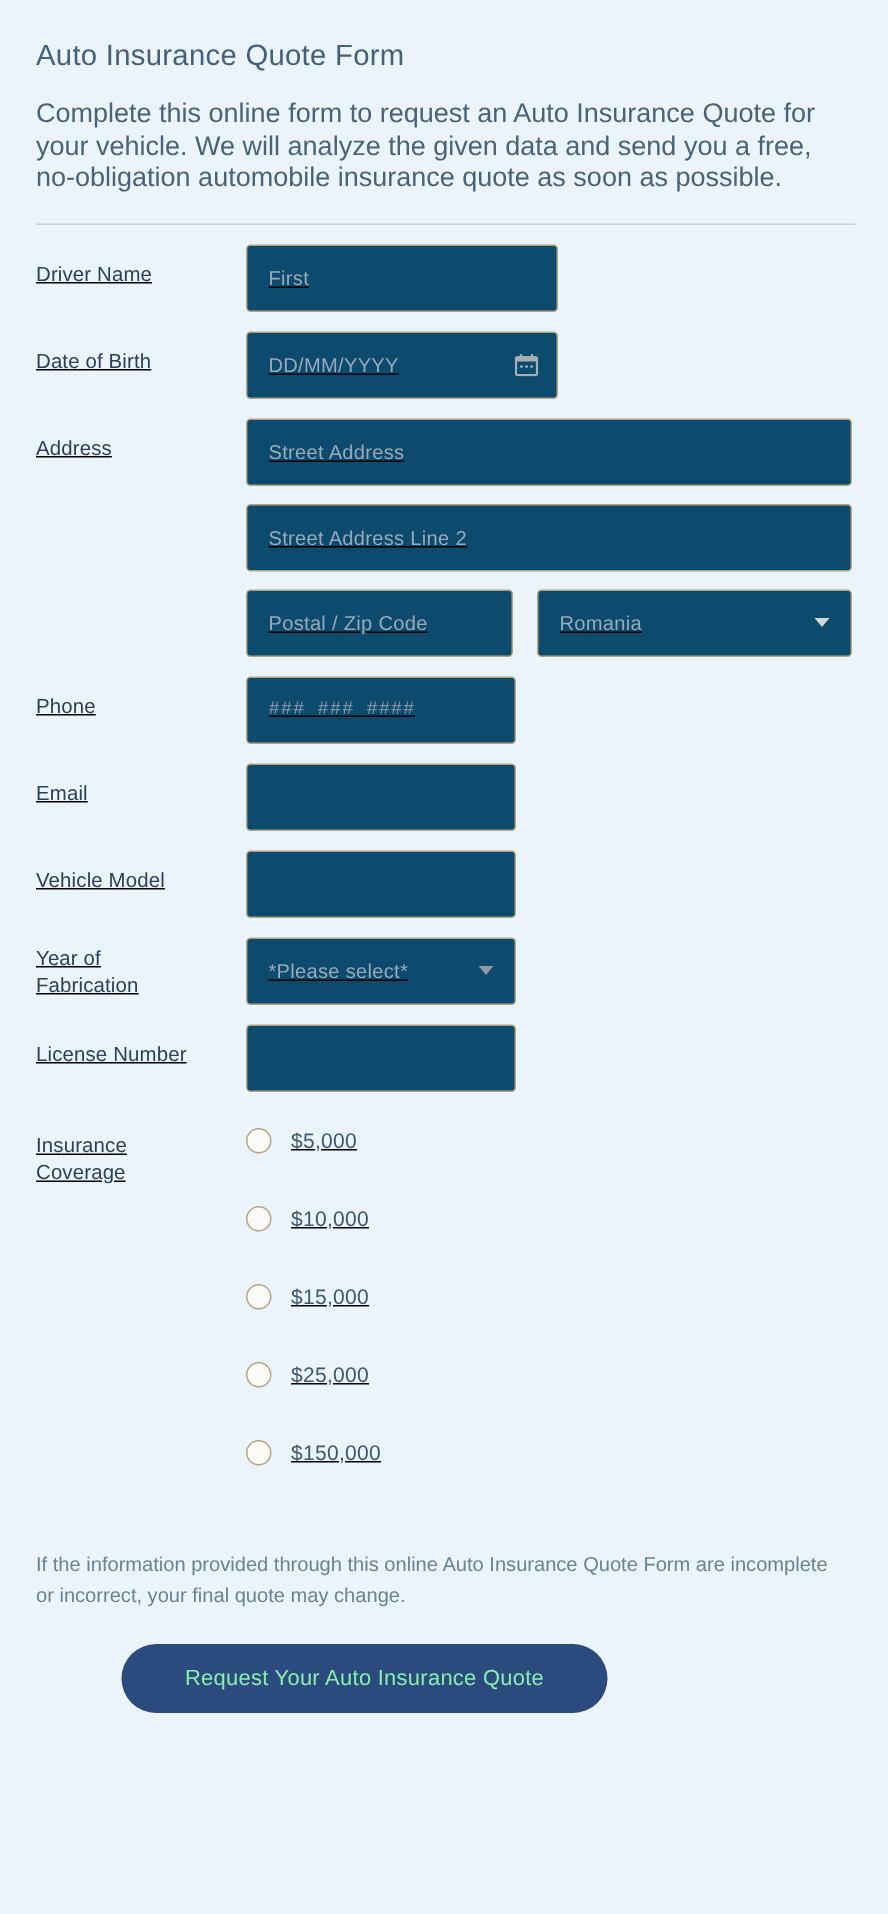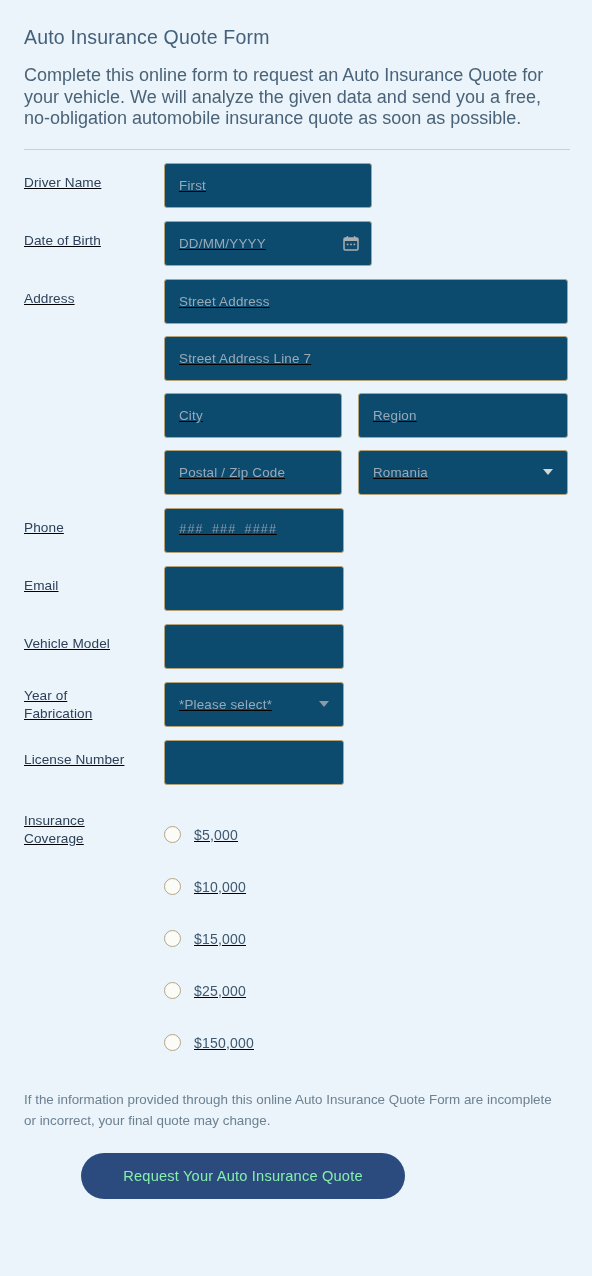--- a/index.html
+++ b/index.html
@@ -91,21 +91,20 @@
     width: 0; height: 0;
     border-left: 5.5px solid transparent;
     border-right: 5.5px solid transparent;
     border-top: 6px solid #d3d7d9;
   }
   .sel-arrow.dark { border-top-color: #8d9aa4; }
 
   .radio-group { padding-top: 2px; }
   .radio-row {
     display: flex;
-    align-items: center;
     height: 52px;
   }
   .radio-dot {
     width: 17px; height: 17px;
     border: 1.4px solid #b5a67f;
     border-radius: 50%;
     background: #fbfbf8;
     flex: 0 0 17px;
   }
   .radio-label {
@@ -181,29 +180,21 @@
   <div class="field-row">
     <div class="field-label">Address</div>
     <div class="controls">
       <div class="ctl-line">
         <div class="inp w-full">
           <span class="ph">Street Address</span>
         </div>
       </div>
       <div class="ctl-line">
         <div class="inp w-full">
-          <span class="ph">Street Address Line 7</span>
-        </div>
-      </div>
-      <div class="ctl-line">
-        <div class="inp w-half">
-          <span class="ph">City</span>
-        </div>
-        <div class="inp w-half2">
-          <span class="ph">Region</span>
+          <span class="ph">Street Address Line 2</span>
         </div>
       </div>
       <div class="ctl-line">
         <div class="inp w-half">
           <span class="ph">Postal / Zip Code</span>
         </div>
         <div class="inp w-half2">
           <span class="ph">Romania</span>
           <span class="sel-arrow"></span>
         </div>

